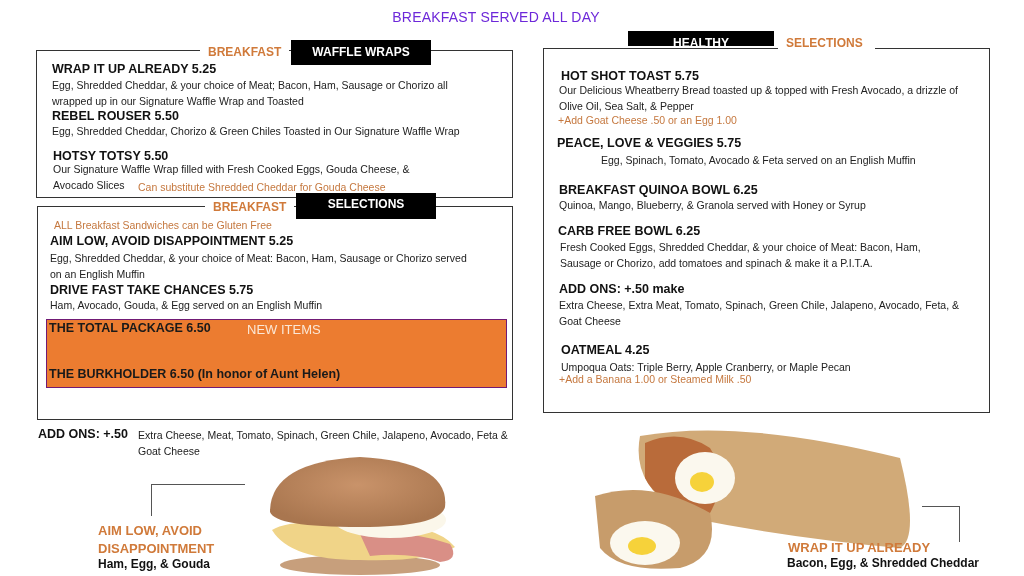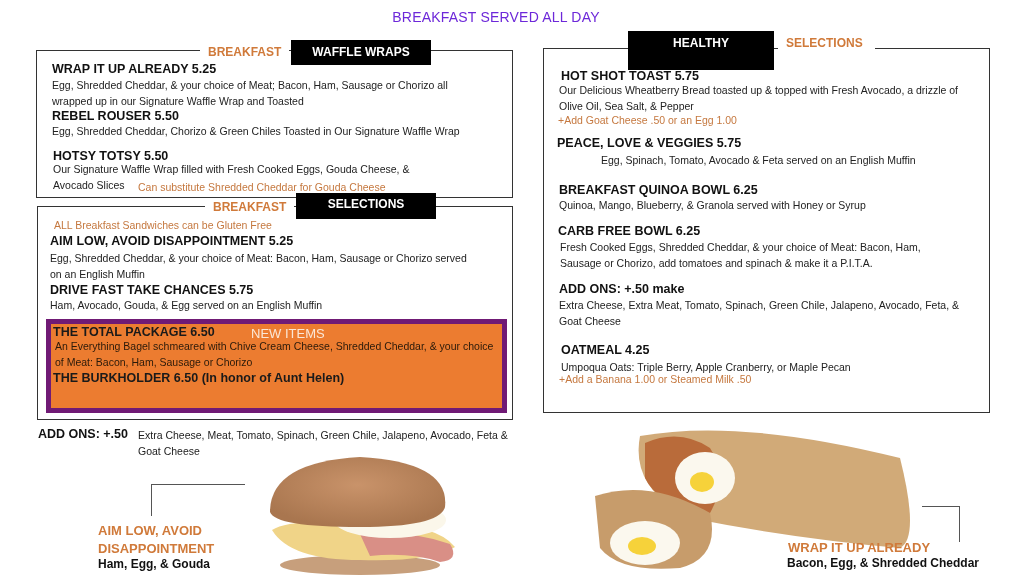--- a/index.html
+++ b/index.html
@@ -12,21 +12,21 @@
 
   .box { position: absolute; border: 1.5px solid #333; background: #fff; }
 
   .tab-black { position: absolute; background: #000; color: #fff; font-weight: bold; font-size: 12px; text-align: center; }
   .tab-orange { position: absolute; color: #d07a3a; font-weight: bold; font-size: 12px; background: #fff; }
 
   .item-name { position: absolute; font-weight: bold; font-size: 12.5px; color: #111; white-space: nowrap; }
   .item-desc { position: absolute; font-size: 10.5px; color: #222; line-height: 15.5px; }
   .note-orange { position: absolute; font-size: 10.5px; color: #c5783f; white-space: nowrap; }
 
-  .promo { position: absolute; left: 46px; top: 319px; width: 461px; height: 94px; background: #ec7c30; border: 5px solid #701a75; }
+  .promo { position: absolute; left: 46px; top: 319px; width: 461px; height: 69px; background: #ec7c30; border: 1px solid #701a75; }
   .promo .item-name { color: #1a1a1a; }
   .promo .item-desc { color: #2a1a0a; }
   .new-items { position: absolute; font-size: 13px; color: #fbe7d6; white-space: nowrap; }
 
   .connector { position: absolute; border-color: #555; border-style: solid; }
 
   
   .muffin { position: absolute; left: 250px; top: 452px; width: 220px; height: 124px; }
   .wrap-img { position: absolute; left: 590px; top: 418px; width: 330px; height: 155px; }
 
@@ -61,29 +61,28 @@
 
 <div class="item-name" style="left:50px; top:234px;">AIM LOW, AVOID DISAPPOINTMENT 5.25</div>
 <div class="item-desc" style="left:50px; top:251px; width:430px;">Egg, Shredded Cheddar, &amp; your choice of Meat: Bacon, Ham, Sausage or Chorizo served on an English Muffin</div>
 
 <div class="item-name" style="left:50px; top:283px;">DRIVE FAST TAKE CHANCES 5.75</div>
 <div class="item-desc" style="left:50px; top:298px; white-space:nowrap;">Ham, Avocado, Gouda, &amp; Egg served on an English Muffin</div>
 
 <div class="promo">
   <div class="item-name" style="left:2px; top:1px;">THE TOTAL PACKAGE 6.50</div>
   <div class="new-items" style="left:200px; top:2px;">NEW ITEMS</div>
-  <div class="item-desc" style="left:4px; top:15px; width:445px;">An Everything Bagel schmeared with Chive Cream Cheese, Shredded Cheddar, &amp; your choice of Meat: Bacon, Ham, Sausage or Chorizo</div>
   <div class="item-name" style="left:2px; top:47px;">THE BURKHOLDER  6.50 (In honor of Aunt Helen)</div>
 </div>
 
 <div class="item-name" style="left:38px; top:427px;">ADD ONS: +.50</div>
 <div class="item-desc" style="left:138px; top:428px; width:380px;">Extra Cheese, Meat, Tomato, Spinach, Green Chile, Jalapeno, Avocado, Feta &amp; Goat Cheese</div>
 
 <div class="box" style="left:543px; top:48px; width:447px; height:365px;"></div>
-<div class="tab-black" style="left:628px; top:31px; width:146px; height:39px; line-height:24px;">HEALTHY</div>
+<div class="tab-black" style="left:628px; top:31px; width:146px; height:15px; line-height:24px;">HEALTHY</div>
 <div class="tab-orange" style="left:778px; top:35px; padding:0 12px 0 8px; line-height:16px;">SELECTIONS</div>
 
 <div class="item-name" style="left:561px; top:69px;">HOT SHOT TOAST 5.75</div>
 <div class="item-desc" style="left:559px; top:83px; width:410px;">Our Delicious Wheatberry Bread toasted up &amp; topped with Fresh Avocado, a drizzle of Olive Oil, Sea Salt, &amp; Pepper</div>
 <div class="note-orange" style="left:558px; top:114px;">+Add Goat Cheese .50 or an Egg 1.00</div>
 
 <div class="item-name" style="left:557px; top:136px;">PEACE, LOVE &amp; VEGGIES 5.75</div>
 <div class="item-desc" style="left:557px; top:153px; white-space:nowrap;padding-left:44px;">Egg, Spinach, Tomato, Avocado &amp; Feta served on an English Muffin</div>
 
 <div class="item-name" style="left:559px; top:183px;">BREAKFAST QUINOA BOWL 6.25</div>

